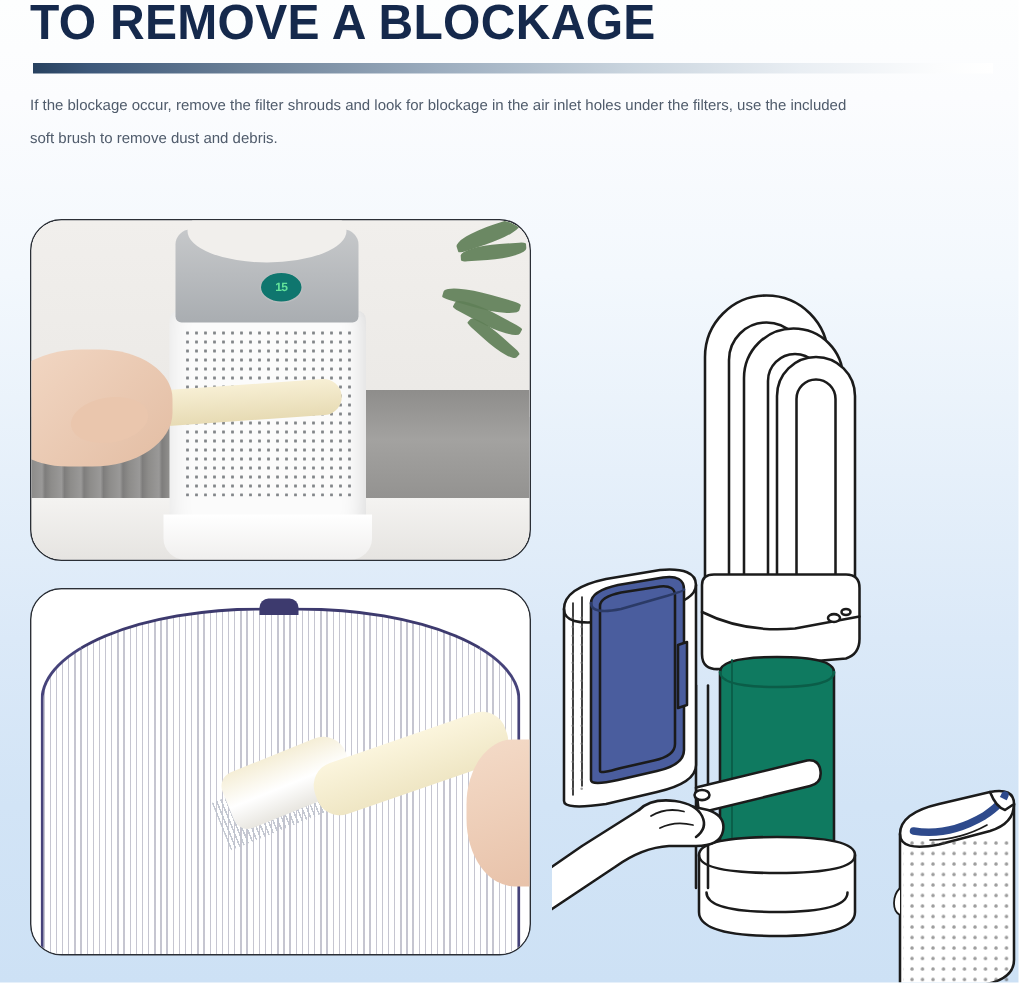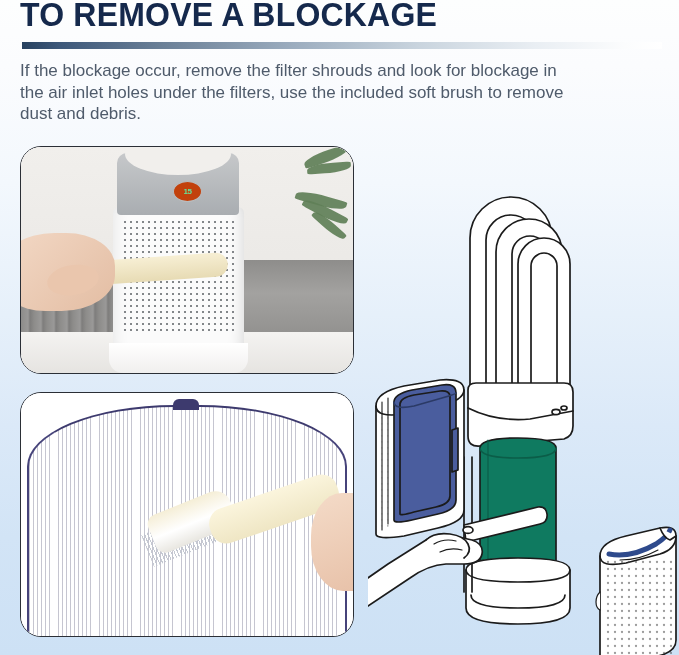--- a/index.html
+++ b/index.html
@@ -21,21 +21,21 @@
     white-space:nowrap;
     transform:scaleX(.97);transform-origin:left top;
   }
   .divider{
     position:absolute;left:22px;top:42px;width:640px;height:7px;
     background:linear-gradient(to right,#27415f 0%,#3d587a 6%,#6b8097 22%,
       #9bacbe 42%,#c9d4de 62%,#e9eef3 80%,#fbfcfd 94%,#ffffff 100%);
   }
   .body-text{
     position:absolute;left:20px;top:60px;width:560px;
-    font-size:17px;line-height:21.5px;color:#4f5b6b;
+    font-size:10px;line-height:21.5px;color:#4f5b6b;
   }
 
   
   .panel{
     position:absolute;border:1.3px solid #2b2f36;border-radius:21px;
     overflow:hidden;background:#fff;
   }
   #panel-top{left:20px;top:146px;width:332px;height:226px;}
   #panel-bottom{left:20px;top:392px;width:332px;height:243px;}
 
@@ -55,21 +55,21 @@
     position:absolute;left:96px;top:6px;width:122px;height:62px;
     background:linear-gradient(to bottom,#c6c8ca,#a9adb1);
     border-radius:10px 10px 4px 4px;
   }
   .ph1 .purifier-mouth{
     position:absolute;left:104px;top:-14px;width:106px;height:42px;
     background:#f1efec;border-radius:50%;
   }
   .ph1 .display{
     position:absolute;left:152px;top:34px;width:27px;height:19px;
-    background:#c2410c;border-radius:50%;border:1.5px solid #b9bcbe;
+    background:#0f766e;border-radius:50%;border:1.5px solid #b9bcbe;
     display:flex;align-items:center;justify-content:center;
     color:#63e39a;font-size:8px;font-weight:bold;letter-spacing:-.5px;
   }
   .ph1 .purifier-body{
     position:absolute;left:92px;top:60px;width:131px;height:146px;
     background:#fbfbfb;border-radius:6px 6px 10px 10px;
     box-shadow:inset -10px 0 16px -10px rgba(0,0,0,.17),
                inset 10px 0 16px -10px rgba(0,0,0,.1);
   }
   .ph1 .mesh{

